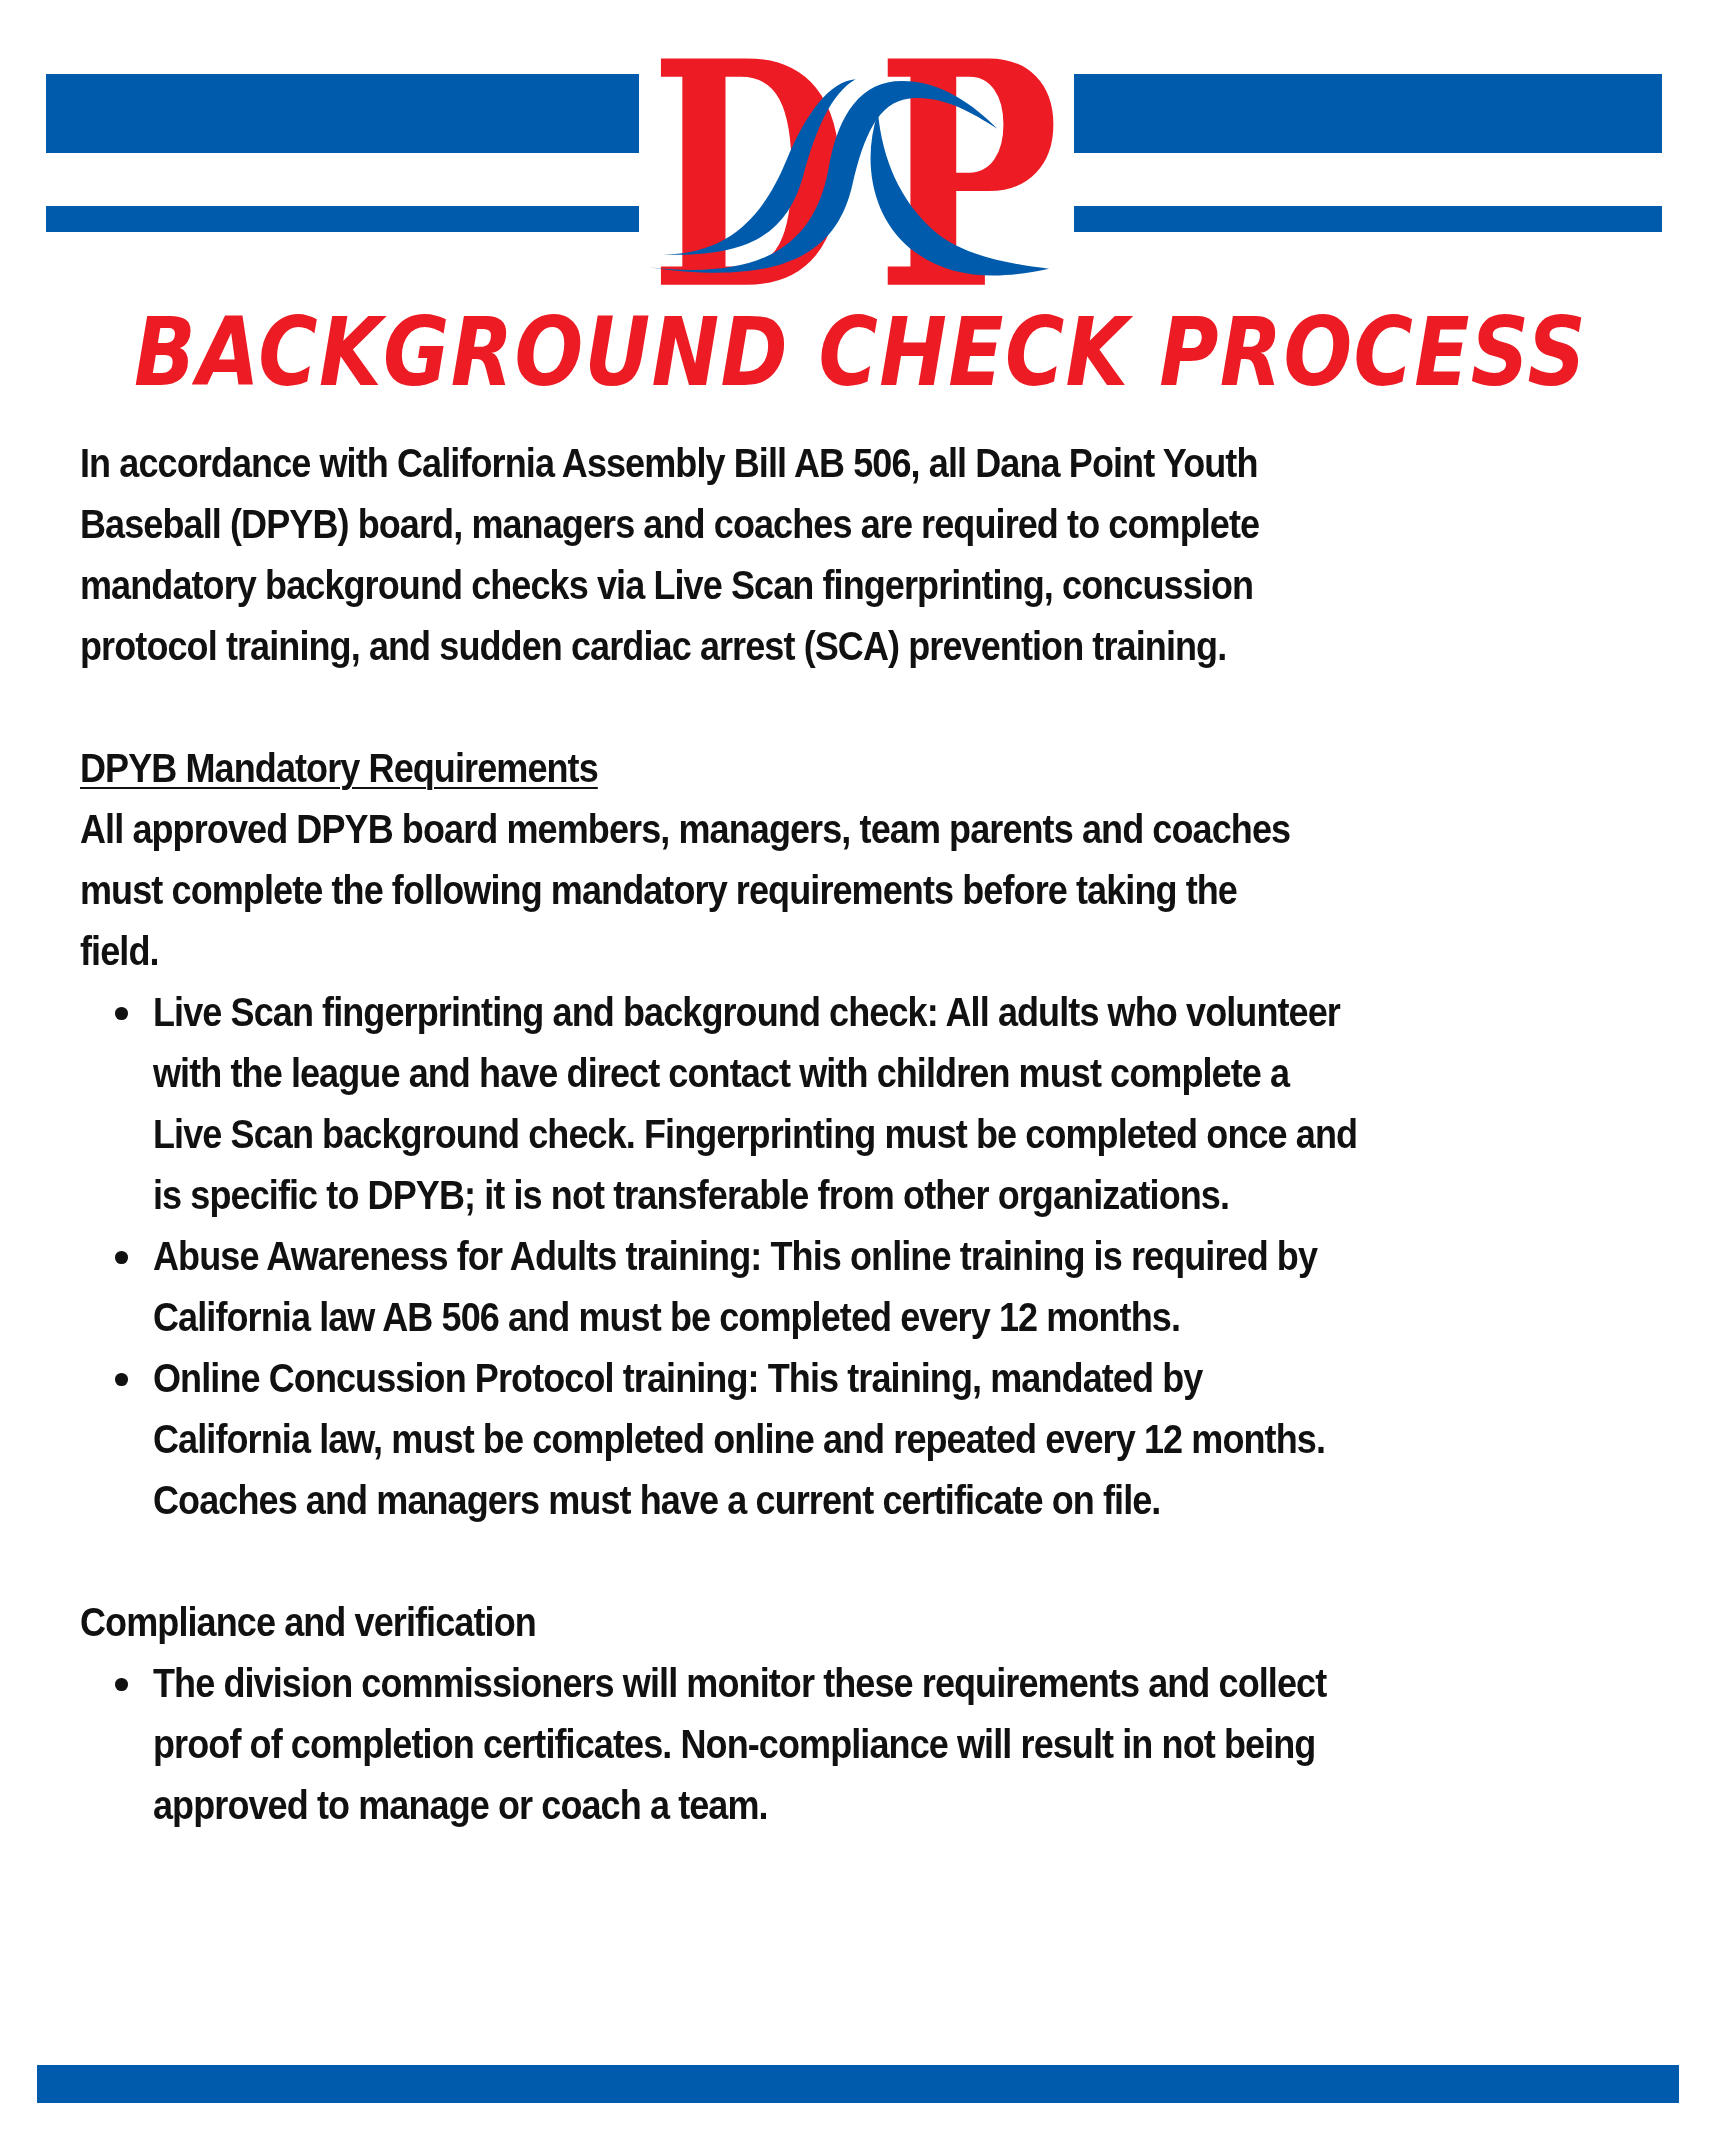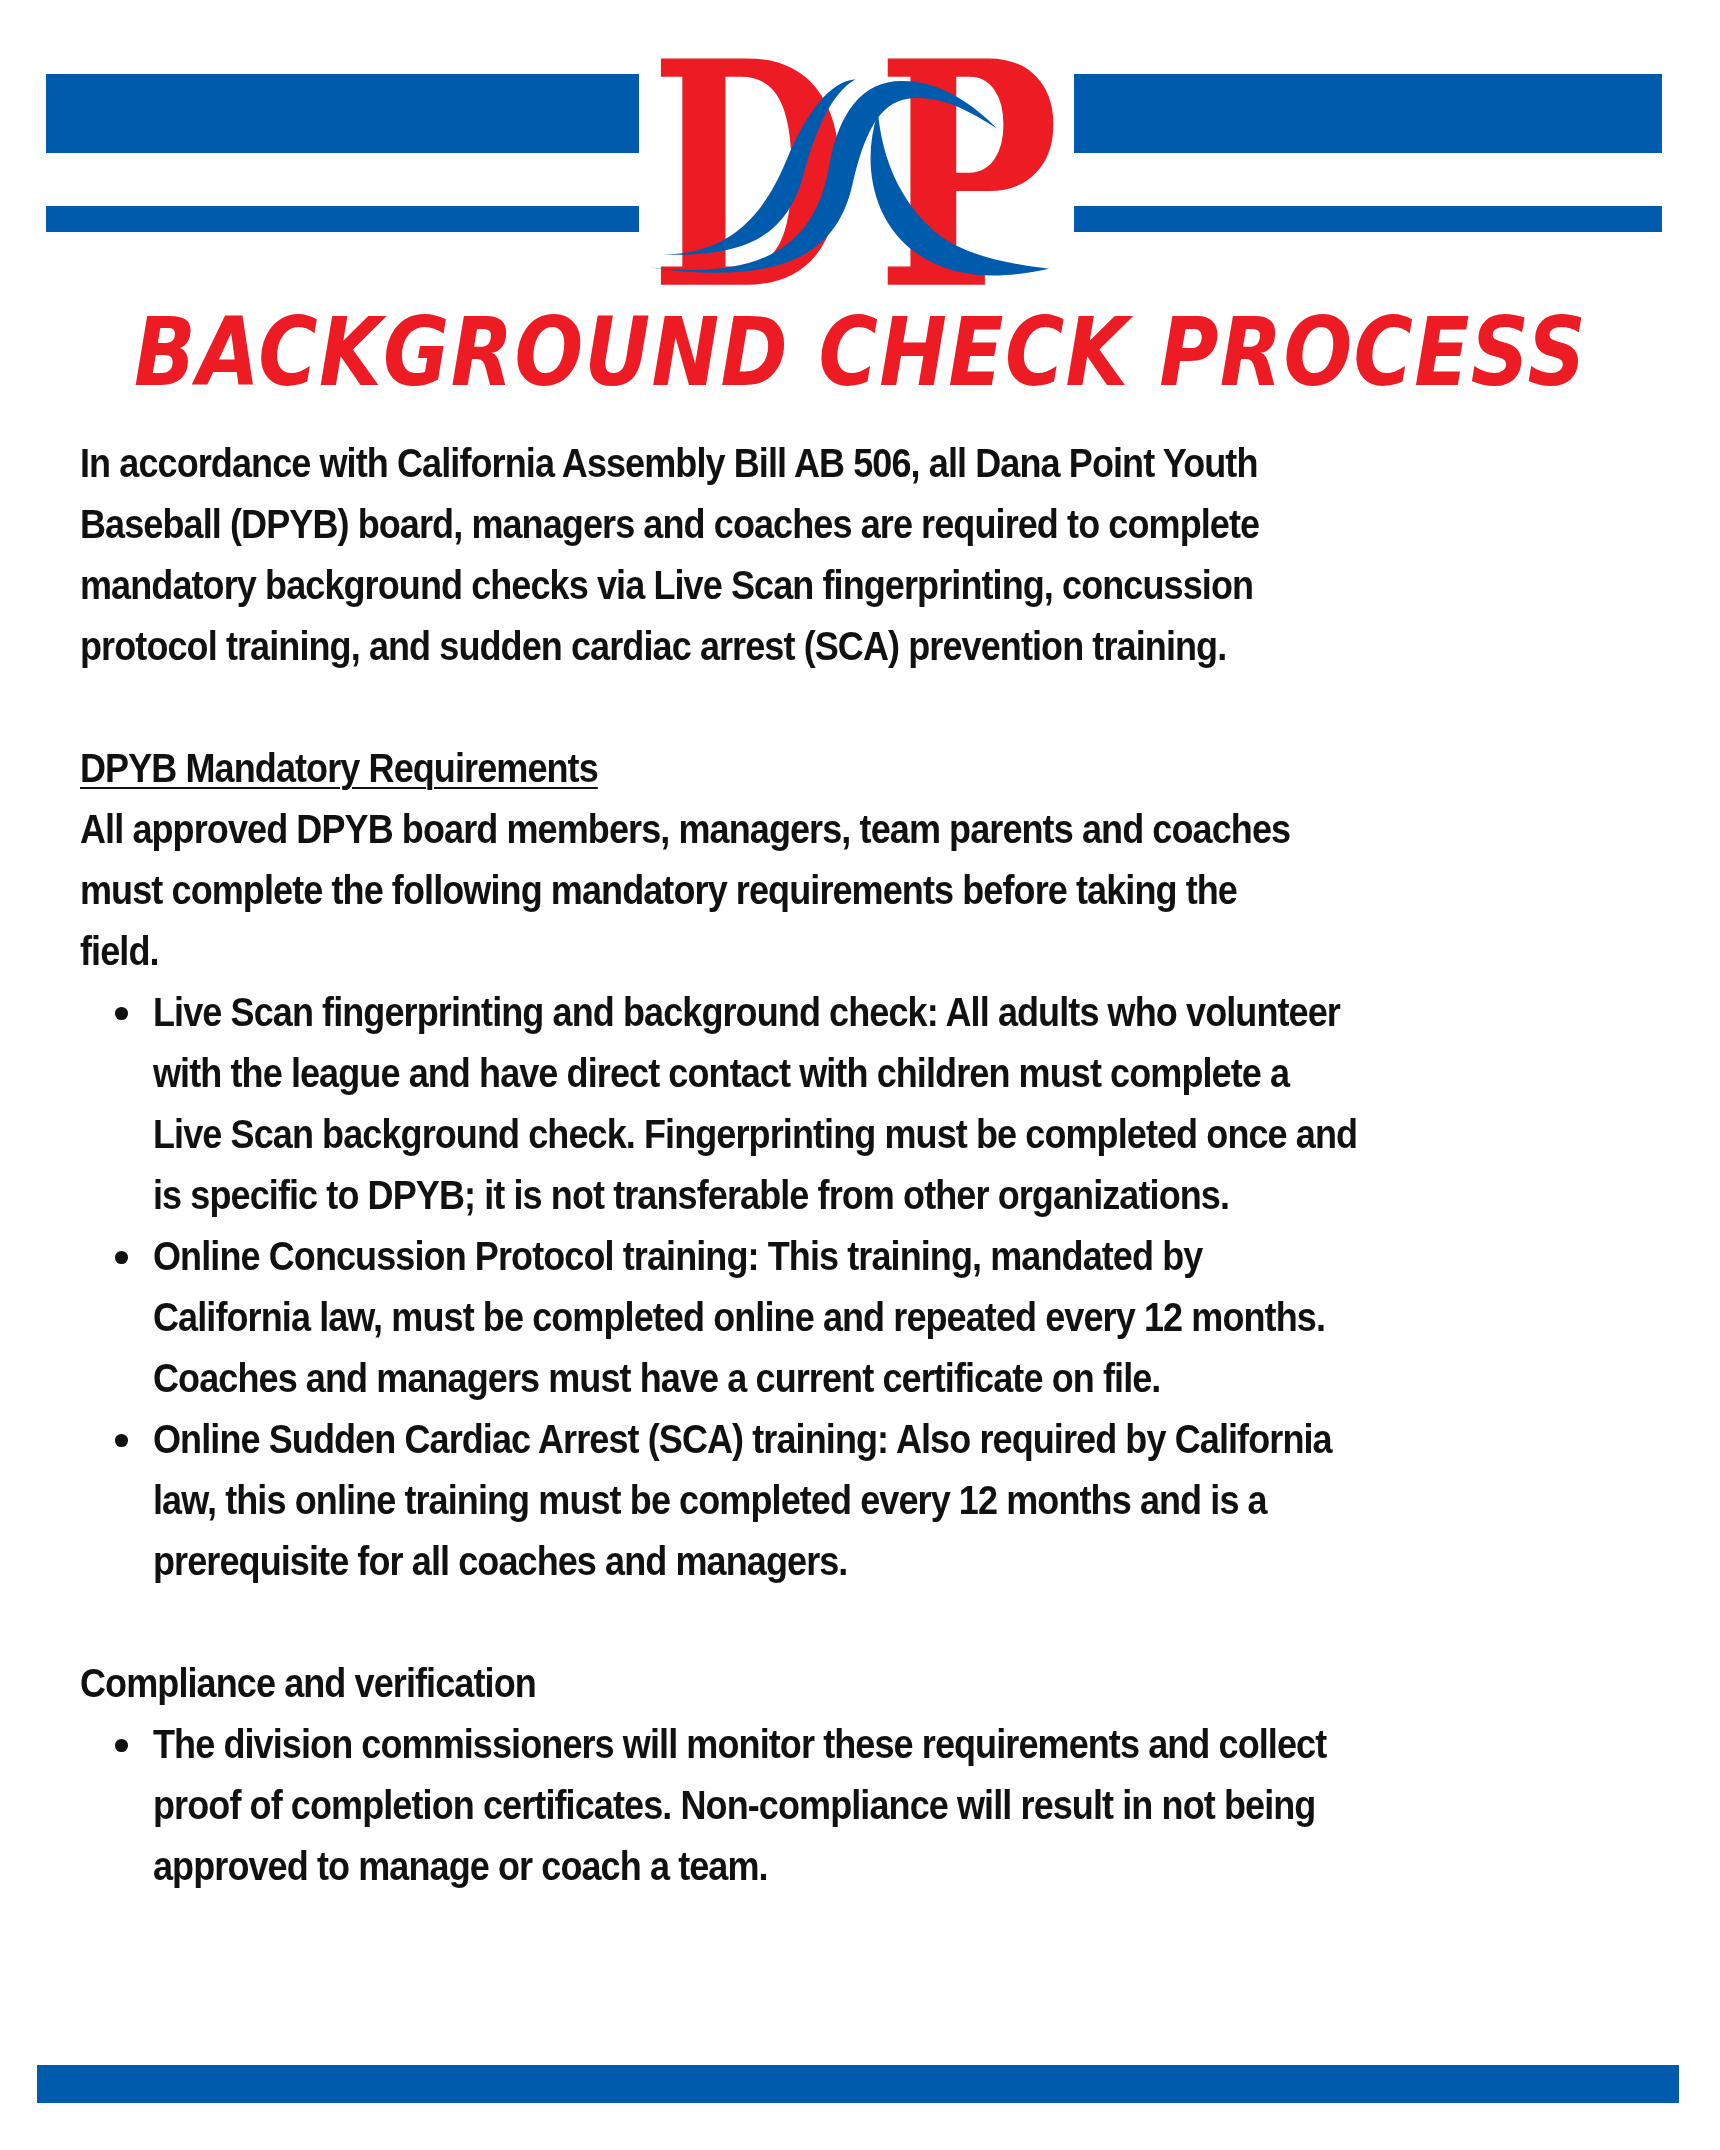--- a/index.html
+++ b/index.html
@@ -69,29 +69,28 @@
 
     <div class="bullet-row">
       <span class="bullet-dot"></span>
       <span class="line" style="display: block; transform: scaleX(0.9);">Live Scan fingerprinting and background check: All adults who volunteer</span>
       <span class="line" style="display: block; transform: scaleX(0.9);">with the league and have direct contact with children must complete a</span>
       <span class="line" style="display: block; transform: scaleX(0.9);">Live Scan background check. Fingerprinting must be completed once and</span>
       <span class="line" style="display: block; transform: scaleX(0.9);">is specific to DPYB; it is not transferable from other organizations.</span>
     </div>
     <div class="bullet-row">
       <span class="bullet-dot"></span>
+      <span class="line" style="display: block; transform: scaleX(0.9);">Abuse Awareness for Adults training: This online training is required by</span>
+      <span class="line" style="display: block; transform: scaleX(0.9);">California law AB 506 and must be completed every 12 months.</span>
+    </div>
+    <div class="bullet-row">
+      <span class="bullet-dot"></span>
       <span class="line" style="display: block; transform: scaleX(0.9);">Online Concussion Protocol training: This training, mandated by</span>
       <span class="line" style="display: block; transform: scaleX(0.9);">California law, must be completed online and repeated every 12 months.</span>
       <span class="line" style="display: block; transform: scaleX(0.9);">Coaches and managers must have a current certificate on file.</span>
-    </div>
-    <div class="bullet-row">
-      <span class="bullet-dot"></span>
-      <span class="line" style="display: block; transform: scaleX(0.9);">Online Sudden Cardiac Arrest (SCA) training: Also required by California</span>
-      <span class="line" style="display: block; transform: scaleX(0.9);">law, this online training must be completed every 12 months and is a</span>
-      <span class="line" style="display: block; transform: scaleX(0.9);">prerequisite for all coaches and managers.</span>
     </div>
   </div>
   <div class="gap"></div>
 
   <div>
     <span class="line" style="display: block; transform: scaleX(0.9);">Compliance and verification</span>
     <div class="bullet-row">
       <span class="bullet-dot"></span>
       <span class="line" style="display: block; transform: scaleX(0.9);">The division commissioners will monitor these requirements and collect</span>
       <span class="line" style="display: block; transform: scaleX(0.9);">proof of completion certificates. Non-compliance will result in not being</span>

